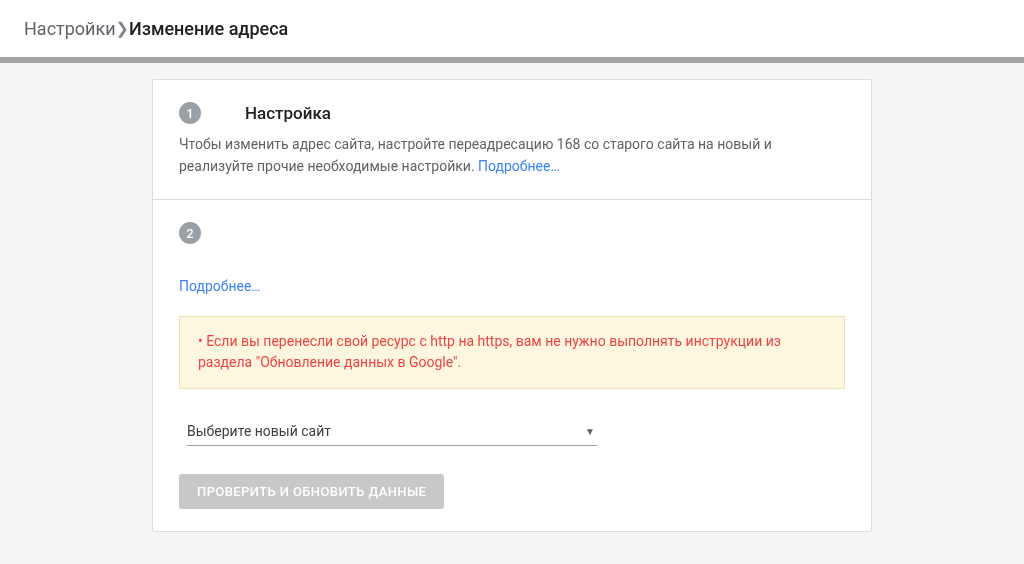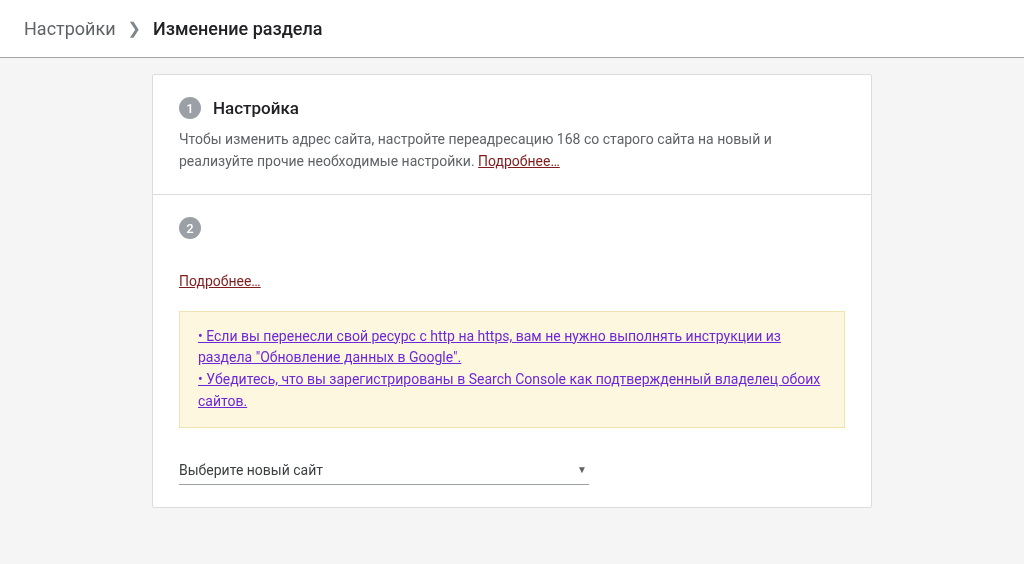--- a/index.html
+++ b/index.html
@@ -11,24 +11,24 @@
       font-family: Roboto, Arial, sans-serif;
       background: #f5f5f5;
       color: #202124;
       width: 1024px;
       height: 564px;
       overflow: hidden;
     }
     .header {
       background: #fff;
       padding: 18px 24px;
-      border-bottom: 1px solid #a3a3a3;
+      border-bottom: 6px solid #a3a3a3;
       display: flex;
       align-items: center;
-      gap: 12px;
+      gap: 0;
       font-size: 18px;
     }
     .breadcrumb-root {
       color: #5f6368;
       font-weight: 400;
     }
     .breadcrumb-sep {
       color: #80868b;
       font-size: 16px;
     }
@@ -69,53 +69,53 @@
       font-weight: 500;
       display: flex;
       align-items: center;
       justify-content: center;
       flex-shrink: 0;
     }
     .section-title {
       font-size: 17px;
       font-weight: 500;
       color: #202124;
+      margin-left: 32px;
     }
     .section-desc {
       font-size: 14px;
       color: #5f6368;
       line-height: 1.55;
     }
     .link {
-      color: #7f1d1d;
+      color: #3b82f6;
       cursor: pointer;
-      text-decoration: underline;
     }
     .notice-box {
       margin-top: 18px;
       background: #fef7e0;
       border: 1px solid #f1e3b1;
       padding: 14px 18px;
       font-size: 14px;
-      color: #6d28d9;
+      color: #ef4444;
       line-height: 1.55;
-      text-decoration: underline;
     }
     .notice-box .bullet {
       display: block;
     }
     .dropdown {
       margin-top: 28px;
       display: flex;
       align-items: center;
       justify-content: space-between;
       border-bottom: 1px solid #9aa0a6;
       width: 410px;
       padding: 6px 2px 6px 0;
       cursor: pointer;
+      margin-left: 8px;
     }
     .dropdown-label {
       font-size: 14px;
       color: #3c4043;
     }
     .dropdown-caret {
       color: #5f6368;
       font-size: 10px;
     }
     .primary-btn {
@@ -130,21 +130,21 @@
       border-radius: 3px;
       cursor: default;
     }
   </style>
 </head>
 <body>
 
 <div class="header">
   <span class="breadcrumb-root">Настройки</span>
   <span class="breadcrumb-sep">❯</span>
-  <span class="breadcrumb-current">Изменение раздела</span>
+  <span class="breadcrumb-current">Изменение адреса</span>
 </div>
 
 <div class="content">
   <div class="card">
 
     <div class="section">
       <div class="section-header">
         <div class="step-badge">1</div>
         <div class="section-title">Настройка</div>
       </div>
@@ -157,24 +157,24 @@
       <div class="section-header">
         <div class="step-badge">2</div>
       </div>
       <div class="section-desc">
         <br>
         <span class="link">Подробнее…</span>
       </div>
 
       <div class="notice-box">
         <span class="bullet">• Если вы перенесли свой ресурс с http на https, вам не нужно выполнять инструкции из раздела "Обновление данных в Google".</span>
-        <span class="bullet">• Убедитесь, что вы зарегистрированы в Search Console как подтвержденный владелец обоих сайтов.</span>
       </div>
 
       <div class="dropdown">
         <span class="dropdown-label">Выберите новый сайт</span>
         <span class="dropdown-caret">▼</span>
       </div>
 
+      <div class="primary-btn">ПРОВЕРИТЬ И ОБНОВИТЬ ДАННЫЕ</div>
     </div>
 
   </div>
 </div>
 
 </body></html>

